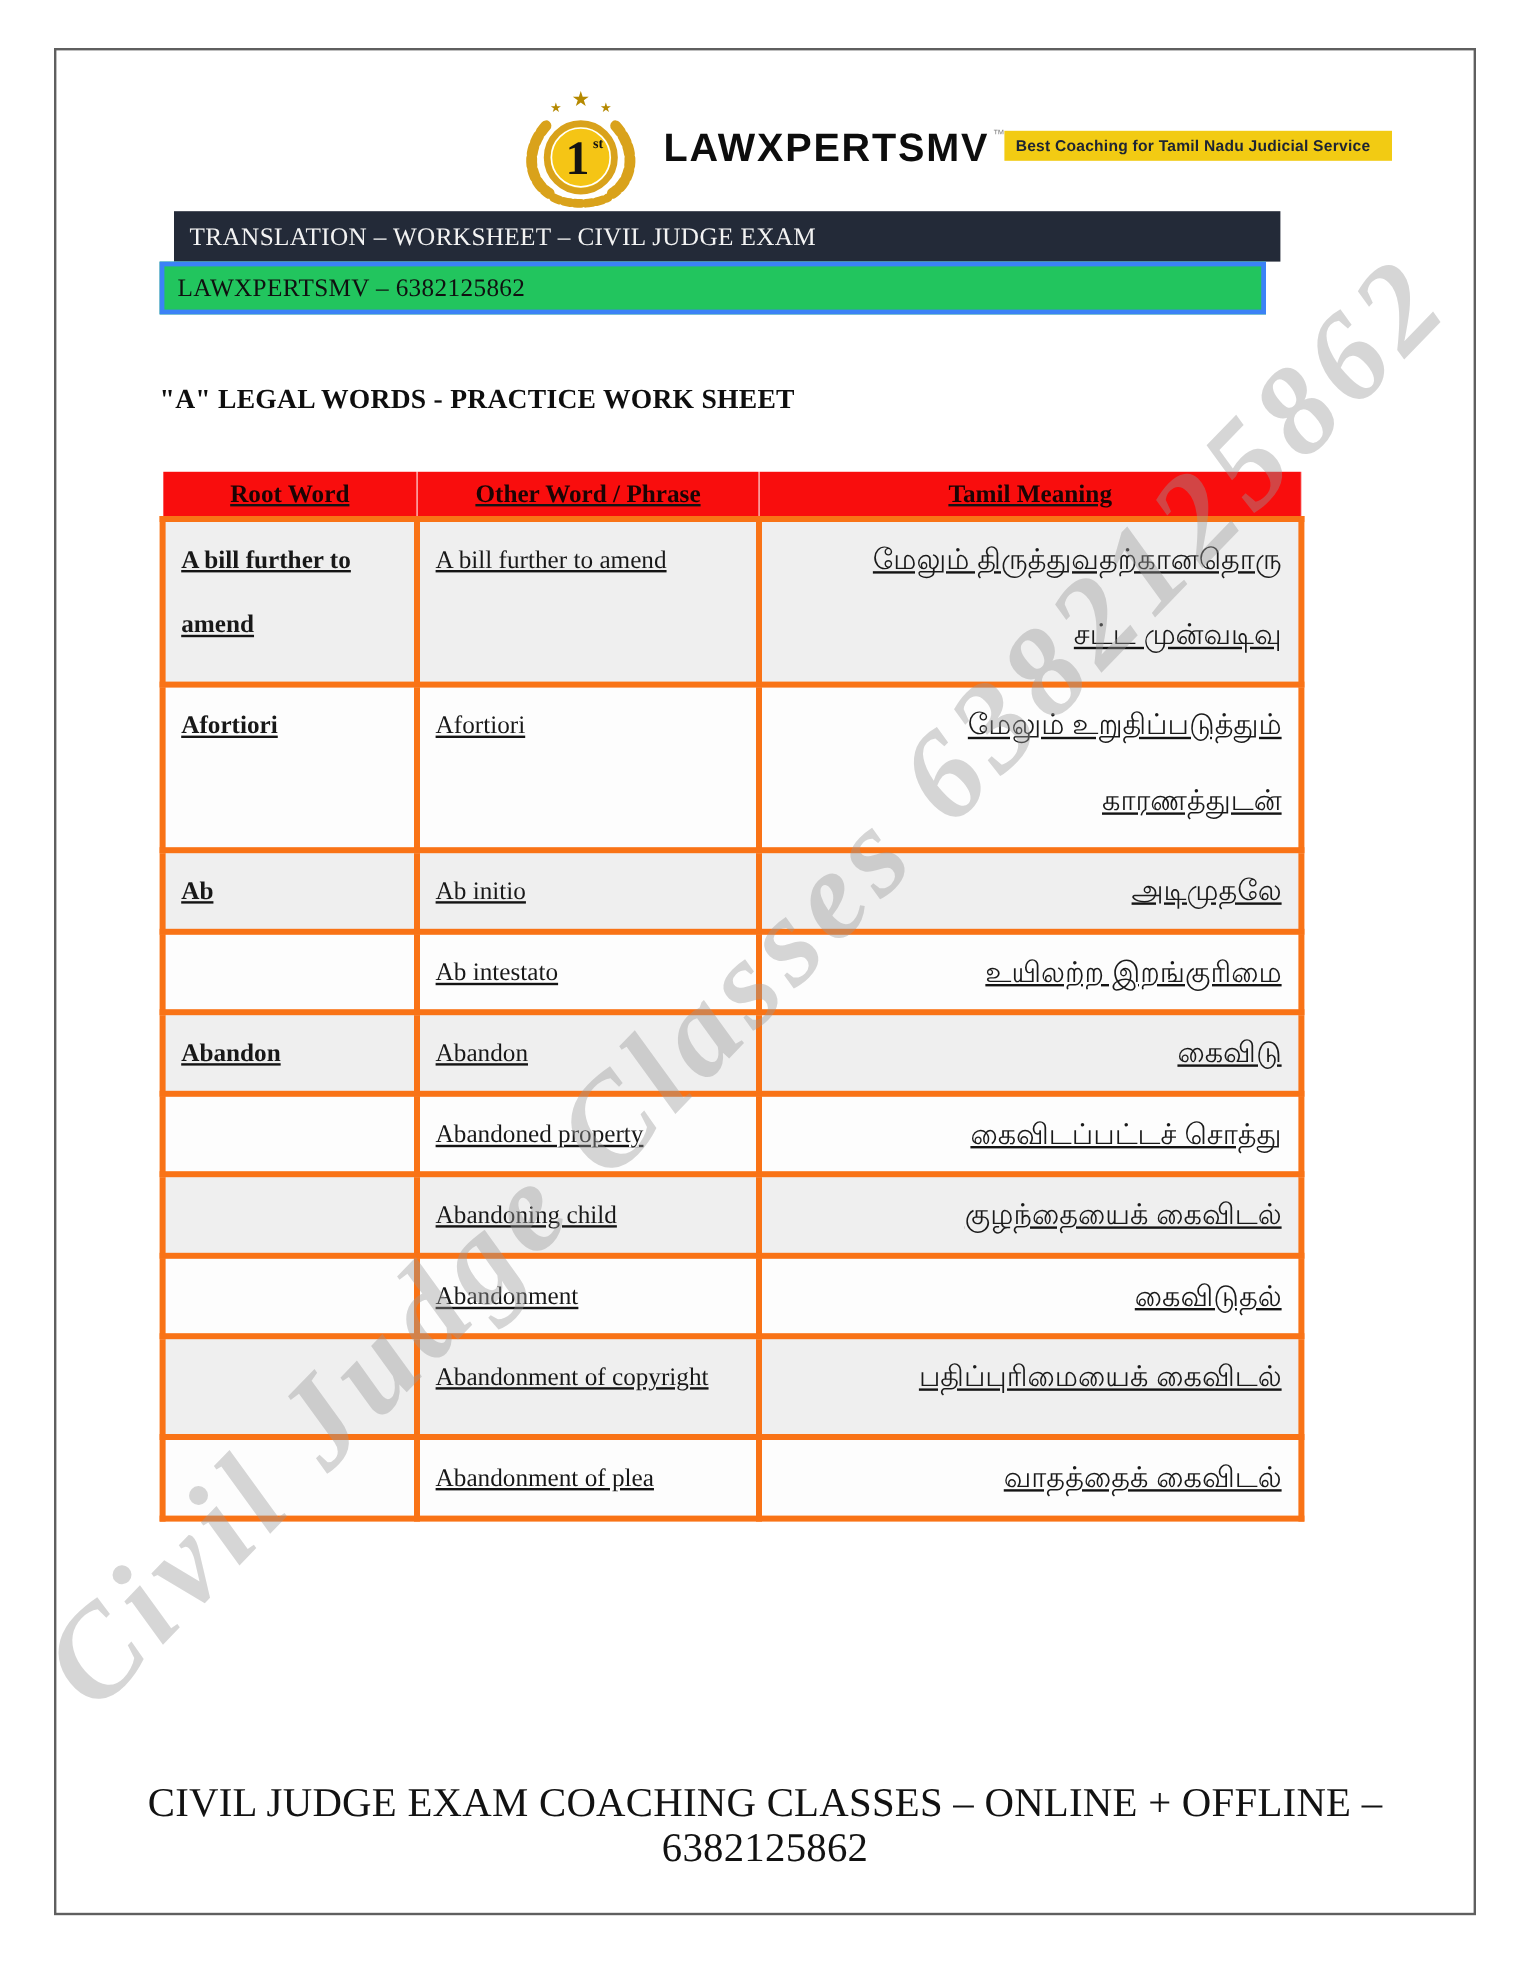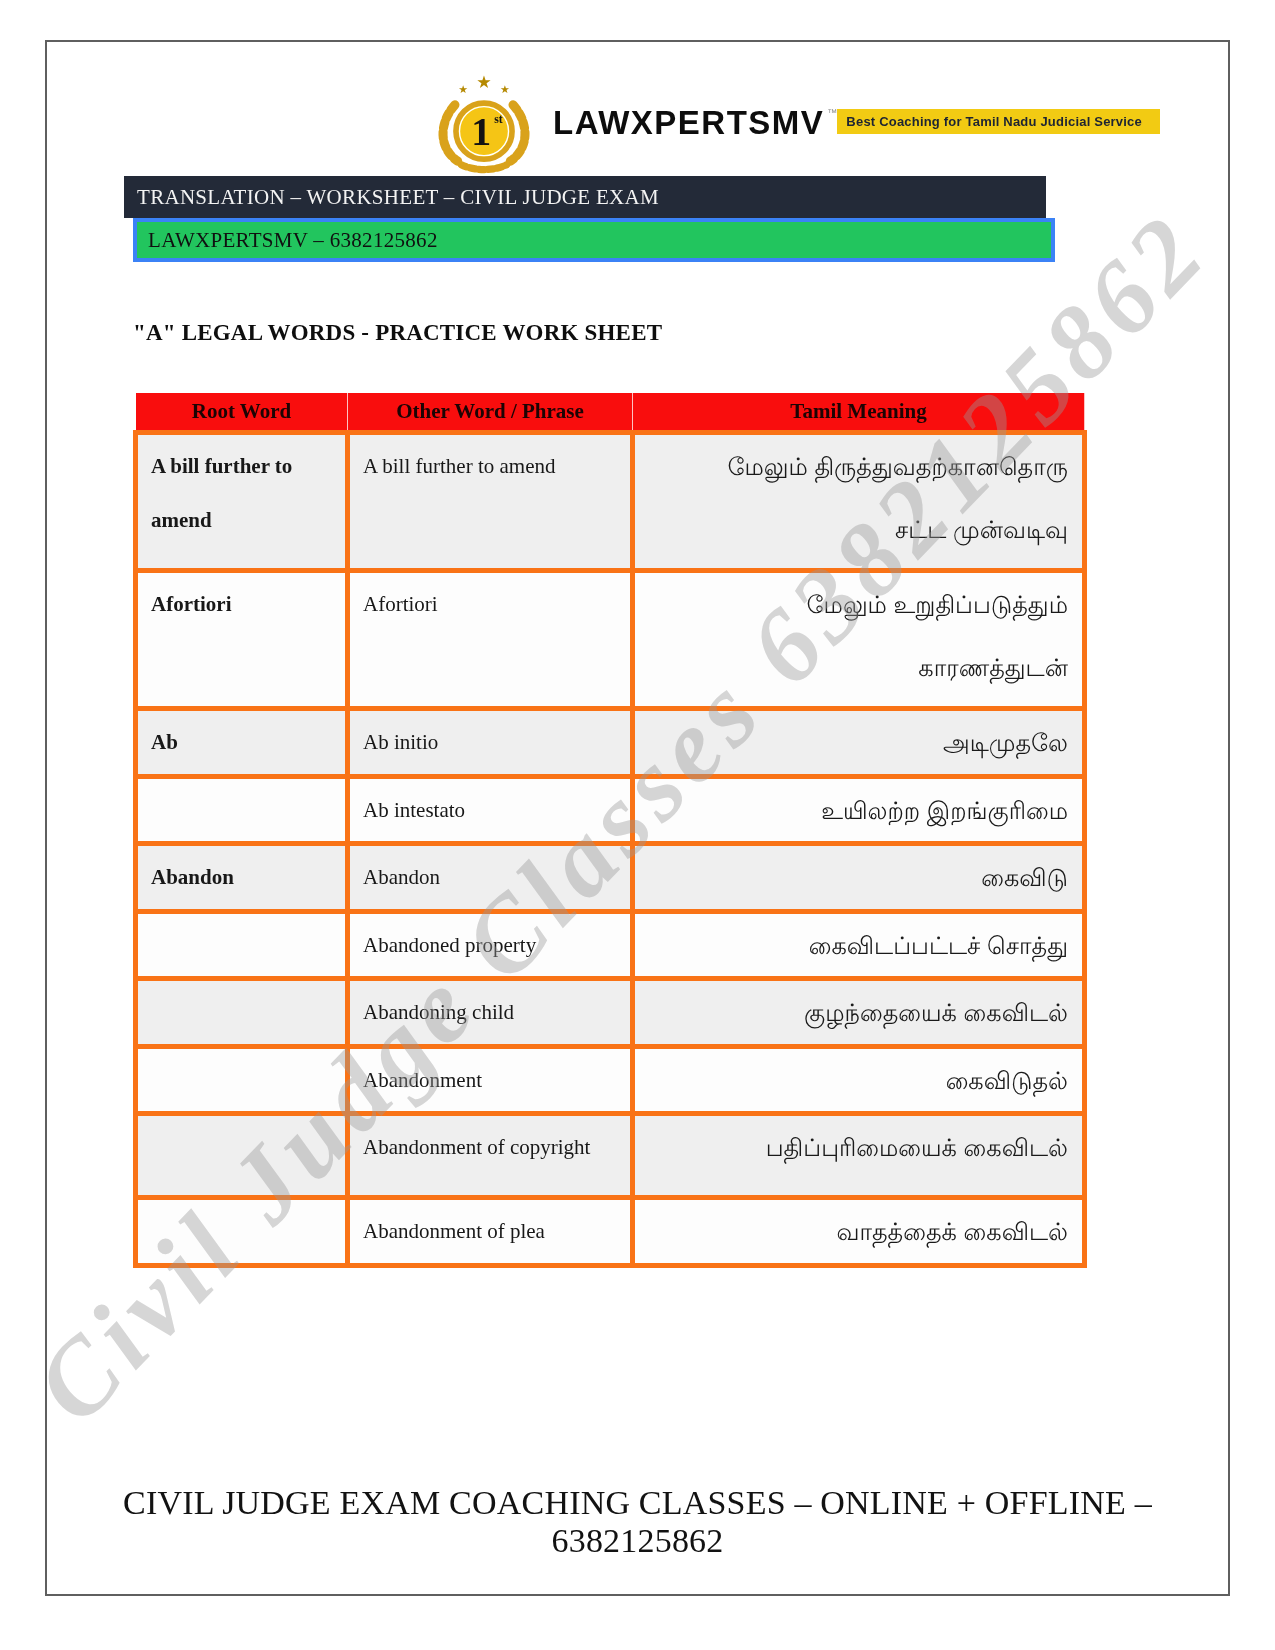--- a/index.html
+++ b/index.html
@@ -23,38 +23,38 @@
   }
   .tm { font-family:"Liberation Sans", sans-serif; font-size:10px; color:#8a8a8a; margin-left:3px; margin-top:2px; }
   .banner {
     background:var(--banner-yellow,#f2cb13); color:#1d2433; margin-top:4px;
     font-family:"Liberation Sans", sans-serif; font-weight:700; font-size:13px;
     padding:5px 18px 5px 9px; white-space:nowrap; letter-spacing:.2px;
   }
 
   
   .bar-dark {
-    position:absolute; left:124px; top:176px; width:922px; height:42px;
+    position:absolute; left:145px; top:176px; width:922px; height:42px;
     background:var(--bar-dark-bg,#232a38); color:#f3f3f3; font-size:21px;
     display:flex; align-items:center; padding-left:13px; letter-spacing:.3px;
   }
   .bar-sub {
     position:absolute; left:133px; top:218px; width:922px; height:44px;
     background:#22c55e; border:4px solid #3b82f6; color:#101010; font-size:21px;
     display:flex; align-items:center; padding-left:11px; letter-spacing:.3px;
   }
 
   
   .section-heading {
     position:absolute; left:133px; top:320px; font-weight:bold; font-size:23px;
     color:#0e0e0e; letter-spacing:.2px;
   }
 
   
-  .table-wrap { position:absolute; left:133px; top:392px; width:949px; }
+  .table-wrap { position:absolute; left:133px; top:392px; width:949px;text-decoration:underline; }
   table { border-collapse:collapse; width:949px; table-layout:fixed; }
   col.c1{ width:212px; } col.c2{ width:285px; } col.c3{ width:452px; }
   thead th {
     background:var(--table-header-bg,#f90d0d); color:#1c0404; font-weight:bold;
     font-size:21px; height:40px; text-align:center; vertical-align:middle;
     border:1px solid rgba(255,255,255,.75);
   }
   tbody td {
     border:5px solid #f97316; vertical-align:top; background-clip:padding-box;
   }

